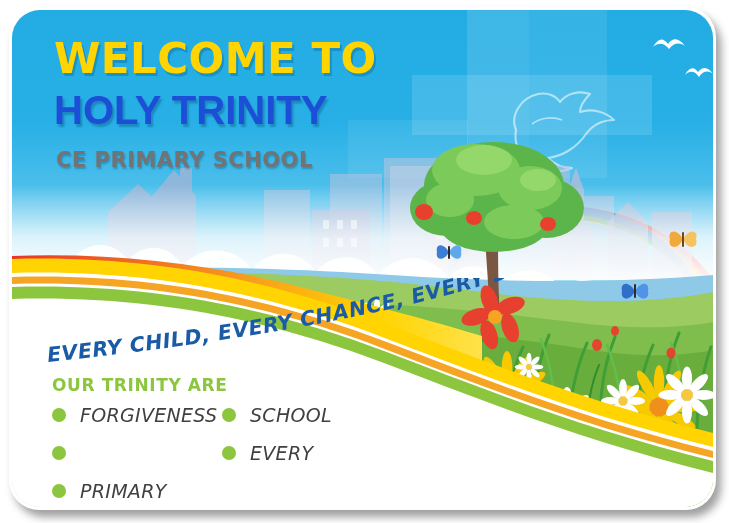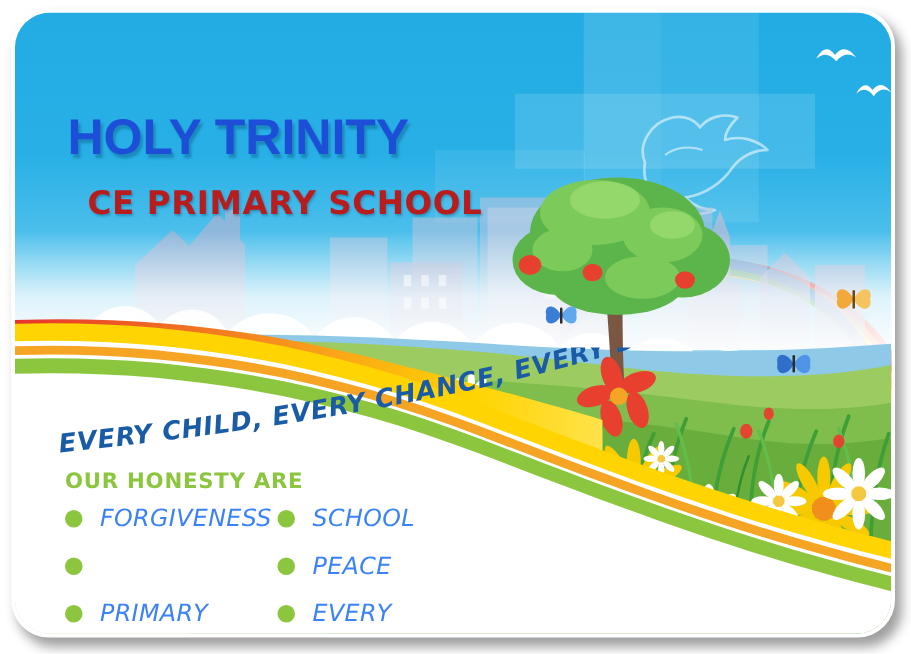--- a/index.html
+++ b/index.html
@@ -105,25 +105,24 @@
     font-weight:bold;
     font-size:40px;letter-spacing:0px;
     color:#1d4ed8;
     text-shadow:2px 3px 2px rgba(0,70,110,.35);
     white-space:nowrap;
   }
   .school-sub{
     position:absolute;left:44px;top:138px;
     font-family:"DejaVu Sans",sans-serif;
     font-weight:bold;
-    font-size:26px;letter-spacing:0.5px;
-    color:#b91c1c;
+    font-size:21px;letter-spacing:0.5px;
+    color:#737373;
     text-shadow:1px 2px 2px rgba(0,70,110,.35);
     white-space:nowrap;
-    margin-left:14px;
   }
 
   
   .tagline-wrap{position:absolute;left:0;top:268px;width:701px;height:140px;}
   .tagline-text{
     font-family:"DejaVu Sans",sans-serif;
     font-weight:bold;font-style:italic;
     font-size:20.5px;
     fill:#1a5ba6;
     letter-spacing:0.6px;
@@ -145,21 +144,21 @@
   .values-col{width:170px;display:flex;flex-direction:column;gap:12px;}
   .value-item{display:flex;align-items:center;height:26px;}
   .bullet{
     width:14px;height:14px;border-radius:50%;
     background:#8cc63f;flex:0 0 auto;margin-right:14px;
   }
   .value-label{
     font-family:"DejaVu Sans",sans-serif;
     font-weight:normal;font-style:italic;
     font-size:19px;letter-spacing:0.3px;
-    color:#3b82f6;white-space:nowrap;
+    color:#404040;white-space:nowrap;
   }
 </style>
 </head>
 <body>
 
 <div id="banner">
   <div class="card">
   <div class="card-inner">
 
     <div class="sky"></div>
@@ -528,35 +527,36 @@
 
       <path d="M0 52 C142 48 262 74 372 116 C472 154 572 194 701 226
                L701 233 C570 201 470 161 370 123 C260 81 140 55 0 59 Z" fill="#f5a423"></path>
 
       <path d="M0 62 C142 58 262 84 372 126 C472 164 572 204 701 236
                L701 250 C570 218 470 178 370 140 C260 98 140 72 0 76 Z" fill="#8cc63f"></path>
 
       <path d="M0 74 C142 70 262 96 372 138 C472 176 572 216 701 248 L701 282 L0 282 Z" fill="#ffffff"></path>
     </svg>
 
+    <div class="welcome">WELCOME TO</div>
     <div class="school-name">HOLY TRINITY</div>
     <div class="school-sub">CE PRIMARY SCHOOL</div>
 
     <svg class="tagline-wrap" viewBox="0 0 701 140">
       <defs>
         <path id="taglinePath" d="M36 84 C150 72 280 54 400 26 C440 16 470 8 496 0" fill="none"></path>
       </defs>
       <text class="tagline-text">
         <textPath href="#taglinePath" startOffset="0">
           <tspan>EVERY CHILD, EVERY CHANCE, EVERY DAY</tspan>
         </textPath>
       </text>
     </svg>
 
-    <div class="values-head">OUR HONESTY ARE</div>
+    <div class="values-head">OUR TRINITY ARE</div>
     <div class="values-cols">
       <div class="values-col">
         <div class="value-item">
           <span class="bullet"></span>
           <span class="value-label">FORGIVENESS</span>
         </div>
         <div class="value-item">
           <span class="bullet"></span>
         </div>
         <div class="value-item">
@@ -564,24 +564,20 @@
           <span class="value-label">PRIMARY</span>
         </div>
       </div>
       <div class="values-col">
         <div class="value-item">
           <span class="bullet"></span>
           <span class="value-label">SCHOOL</span>
         </div>
         <div class="value-item">
           <span class="bullet"></span>
-          <span class="value-label">PEACE</span>
-        </div>
-        <div class="value-item">
-          <span class="bullet"></span>
           <span class="value-label">EVERY</span>
         </div>
       </div>
     </div>
 
   </div>
   </div>
 </div>
 
 </body></html>

